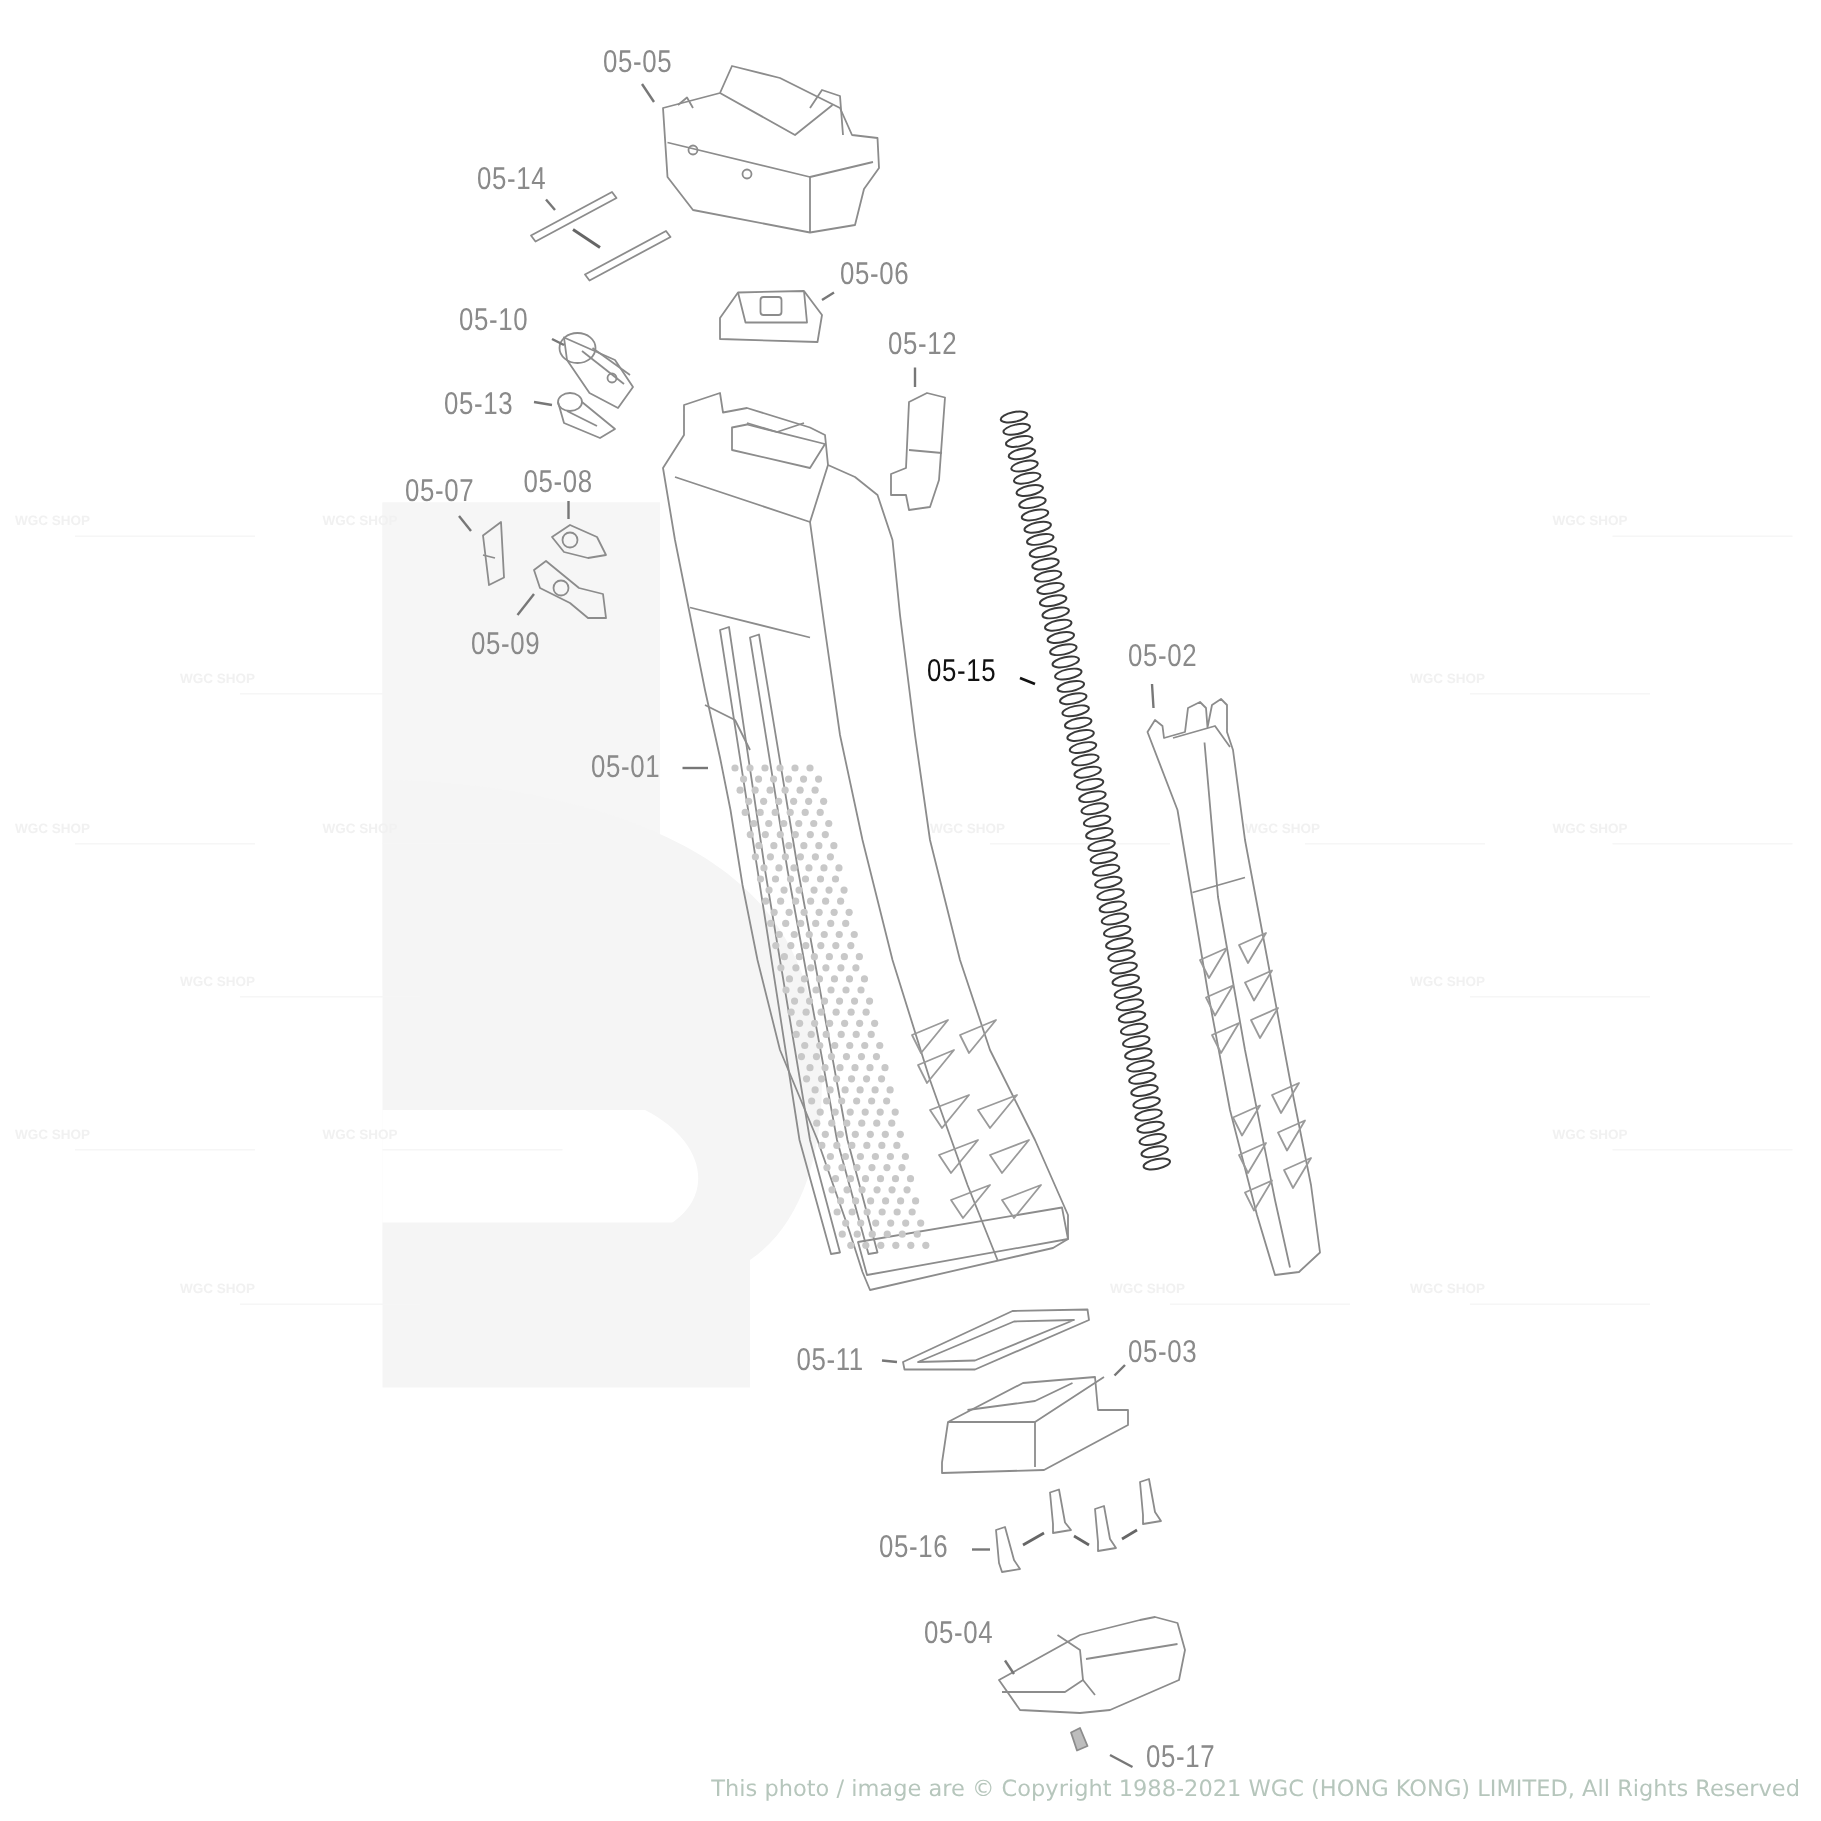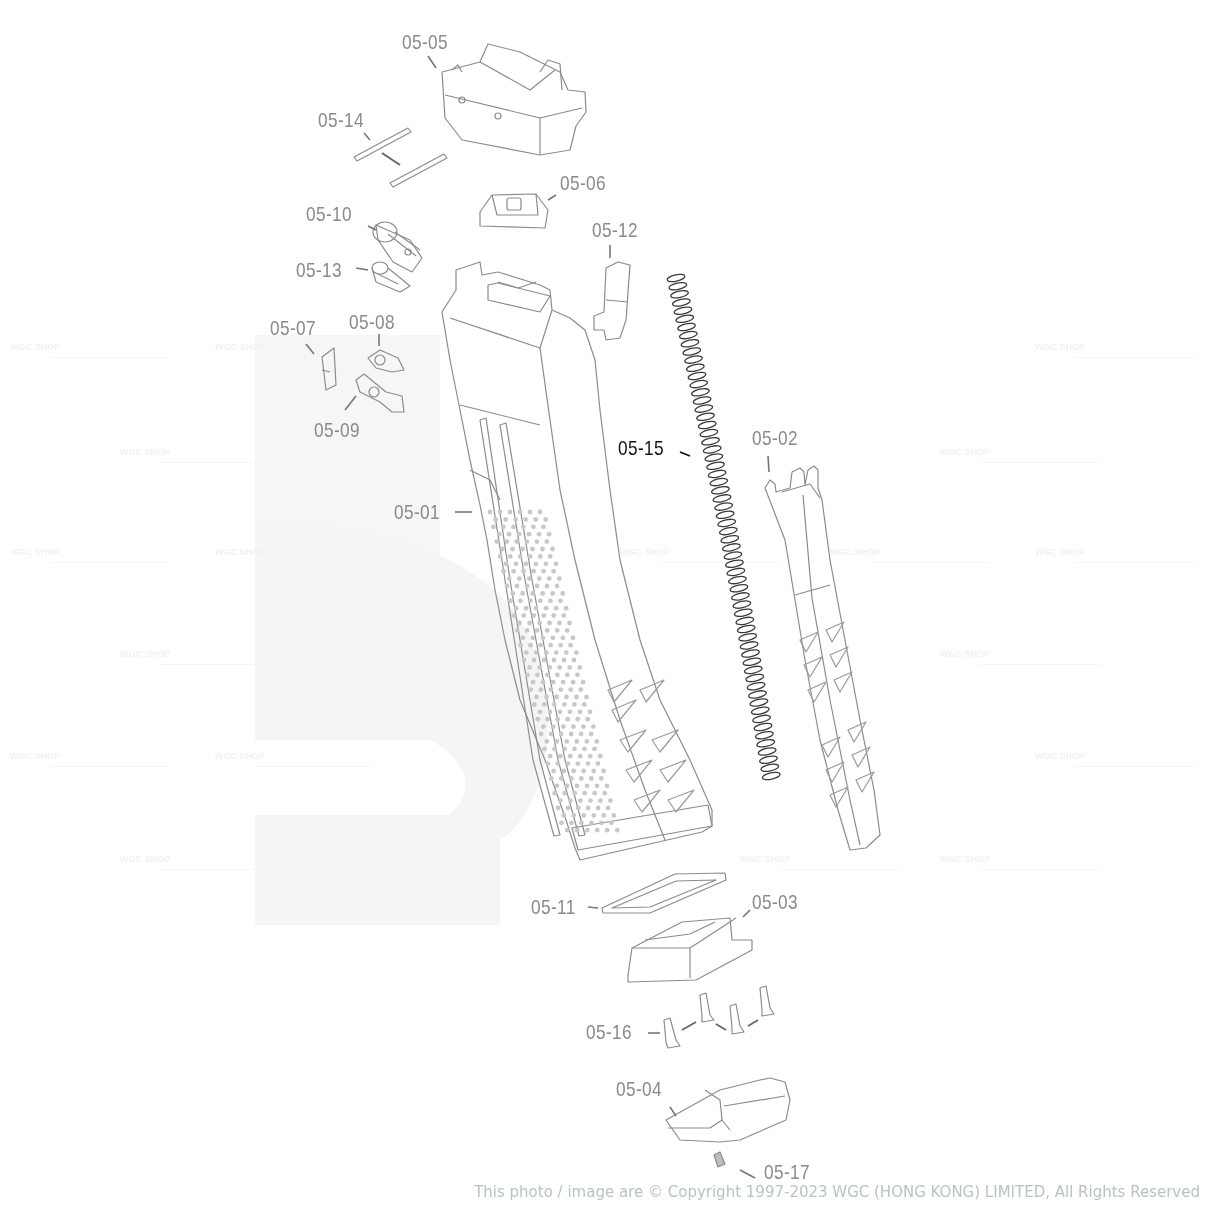--- a/index.html
+++ b/index.html
@@ -562,14 +562,14 @@
   <div class="label dark" style="left:618px;top:436px;">05-15</div>
   <div class="label" style="left:752px;top:426px;">05-02</div>
   <div class="label" style="left:394px;top:500px;">05-01</div>
   <div class="label" style="left:531px;top:895px;">05-11</div>
   <div class="label" style="left:752px;top:890px;">05-03</div>
   <div class="label" style="left:586px;top:1020px;">05-16</div>
   <div class="label" style="left:616px;top:1077px;">05-04</div>
   <div class="label" style="left:764px;top:1160px;">05-17</div>
 
 
-  <div class="copyright">This photo / image are © Copyright 1997-2023 WGC (HONG KONG) LIMITED, All Rights Reserved</div>
+  <div class="copyright">This photo / image are © Copyright 1988-2021 WGC (HONG KONG) LIMITED, All Rights Reserved</div>
 </div>
 
 </body></html>

